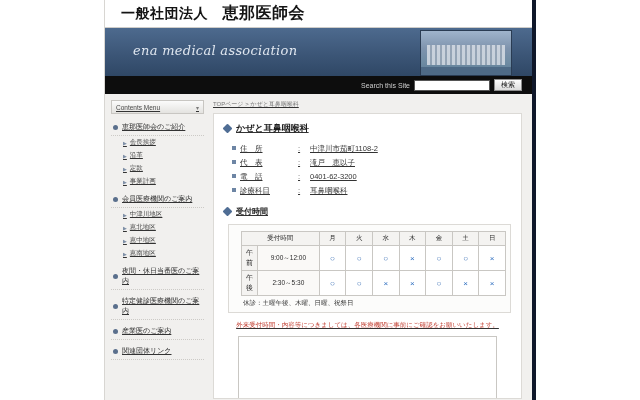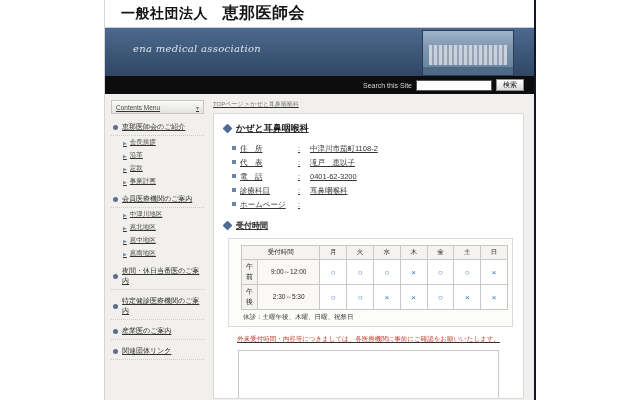--- a/index.html
+++ b/index.html
@@ -33,21 +33,21 @@
   .side-right { right: 0; width: 104px; }
 
   .container {
     position: absolute;
     left: 104px;
     top: 0;
     width: 432px;
     height: 400px;
     background: #f1f0ee;
     border-left: 1px solid #d8d6d2;
-    border-right: 2px solid #0f172a;
+    border-right: 4px solid #0f172a;
     box-sizing: border-box;
   }
 
   
   .header-title {
     height: 28px;
     background: #ffffff;
     border-bottom: 1px solid #cfcdc9;
     display: flex;
     align-items: center;
@@ -70,21 +70,21 @@
     height: 48px;
     background: linear-gradient(180deg, #4d6a8e 0%, #3c5677 55%, #2f4765 100%);
     overflow: hidden;
   }
   .hero .en {
     position: absolute;
     left: 28px;
     top: 15px;
     font-family: "DejaVu Serif", serif;
     font-style: italic;
-    font-size: 10px;
+    font-size: 13px;
     color: #dfe6ef;
     letter-spacing: 0.3px;
   }
   .hero .photo {
     position: absolute;
     right: 20px;
     top: 2px;
     width: 90px;
     height: 44px;
     background: linear-gradient(180deg, #9fb4cc 0%, #7e93ad 40%, #6f8ca3 70%, #5d7c97 100%);
@@ -448,25 +448,20 @@
             <tr>
               <td class="k"><span class="sq"></span><span>電　話</span></td>
               <td class="c">:</td>
               <td>0401-62-3200</td>
             </tr>
             <tr>
               <td class="k"><span class="sq"></span><span>診療科目</span></td>
               <td class="c">:</td>
               <td>耳鼻咽喉科</td>
             </tr>
-            <tr>
-              <td class="k"><span class="sq"></span><span>ホームページ</span></td>
-              <td class="c">:</td>
-              <td></td>
-            </tr>
           </tbody>
             </table>
 
           <div class="sec-title small">
             <span class="bullet"></span>
             <span>受付時間</span>
           </div>
 
           <div class="hours-wrap">
             <table class="hours">

